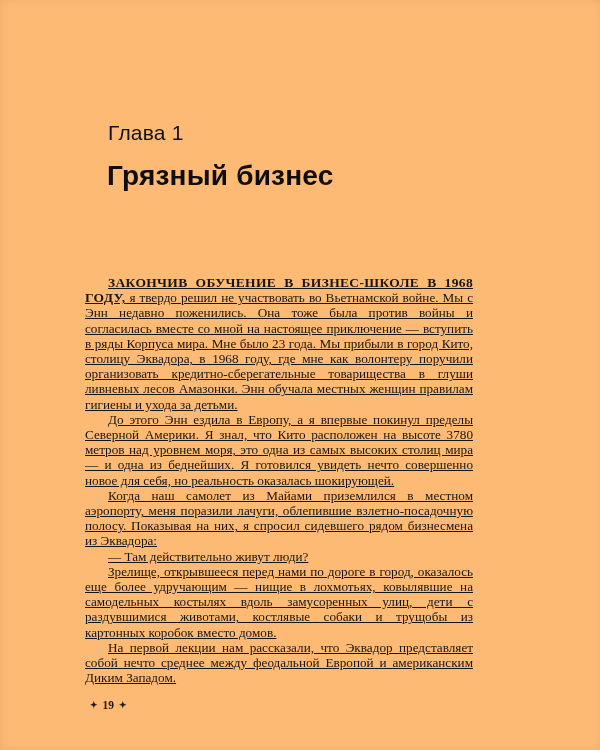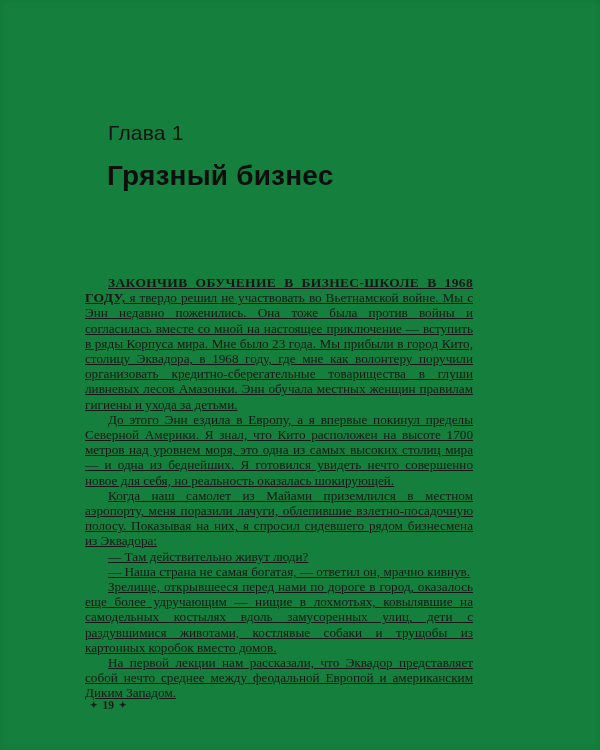--- a/index.html
+++ b/index.html
@@ -4,21 +4,21 @@
 <style>
   html, body {
     margin: 0;
     padding: 0;
     background: #e8e8e8;
   }
   .page {
     position: relative;
     width: 600px;
     height: 750px;
-    background: #15803d;
+    background: #fdba74;
     box-shadow: inset 2px 2px 10px rgba(0,0,0,0.045), inset -1px -1px 6px rgba(0,0,0,0.03);
     overflow: hidden;
     font-family: "Liberation Serif", serif;
     color: #181818;
   }
   .chapter-label {
     position: absolute;
     left: 108px;
     top: 121px;
     font-family: "Liberation Sans", sans-serif;
@@ -79,24 +79,23 @@
 <body>
 
 <div class="page">
 
   <div class="chapter-label">Глава 1</div>
 
   <div class="chapter-title">Грязный бизнес</div>
 
   <div class="body-text">
     <p><span class="lead-in">ЗАКОНЧИВ ОБУЧЕНИЕ В БИЗНЕС-ШКОЛЕ В 1968 ГОДУ,</span><span> я твердо решил не участвовать во Вьетнамской войне. Мы с Энн недавно поженились. Она тоже была против войны и согласилась вместе со мной на настоящее приключение — вступить в ряды Корпуса мира. Мне было 23 года. Мы прибыли в город Кито, столицу Эквадора, в 1968 году, где мне как волонтеру поручили организовать кредитно-сберегательные товарищества в глуши ливневых лесов Амазонки. Энн обучала местных женщин правилам гигиены и ухода за детьми.</span></p>
-    <p>До этого Энн ездила в Европу, а я впервые покинул пределы Северной Америки. Я знал, что Кито расположен на высоте 1700 метров над уровнем моря, это одна из самых высоких столиц мира — и одна из беднейших. Я готовился увидеть нечто совершенно новое для себя, но реальность оказалась шокирующей.</p>
+    <p>До этого Энн ездила в Европу, а я впервые покинул пределы Северной Америки. Я знал, что Кито расположен на высоте 3780 метров над уровнем моря, это одна из самых высоких столиц мира — и одна из беднейших. Я готовился увидеть нечто совершенно новое для себя, но реальность оказалась шокирующей.</p>
     <p>Когда наш самолет из Майами приземлился в местном аэропорту, меня поразили лачуги, облепившие взлетно-посадочную полосу. Показывая на них, я спросил сидевшего рядом бизнесмена из Эквадора:</p>
     <p>— Там действительно живут люди?</p>
-    <p>— Наша страна не самая богатая, — ответил он, мрачно кивнув.</p>
     <p>Зрелище, открывшееся перед нами по дороге в город, оказалось еще более удручающим — нищие в лохмотьях, ковылявшие на самодельных костылях вдоль замусоренных улиц, дети с раздувшимися животами, костлявые собаки и трущобы из картонных коробок вместо домов.</p>
     <p>На первой лекции нам рассказали, что Эквадор представляет собой нечто среднее между феодальной Европой и американским Диким Западом.</p>
   </div>
 
   <div class="footer">
     <span class="ornament">✦</span><span>19</span><span class="ornament">✦</span>
   </div>
 
 </div>
 

